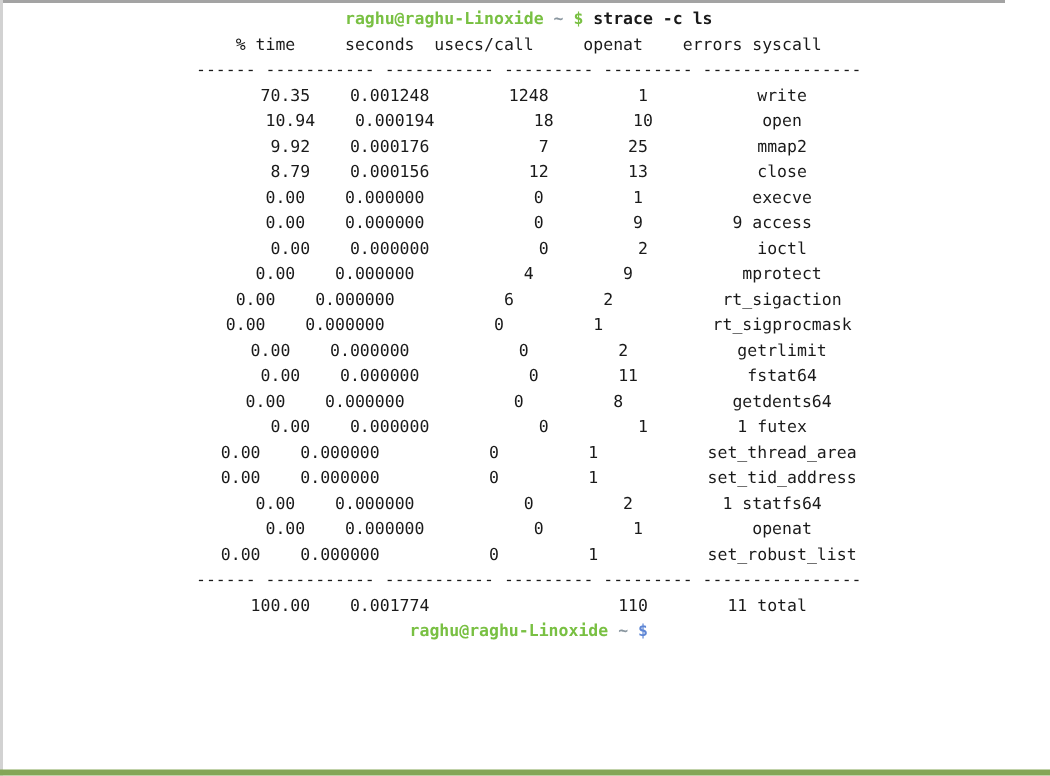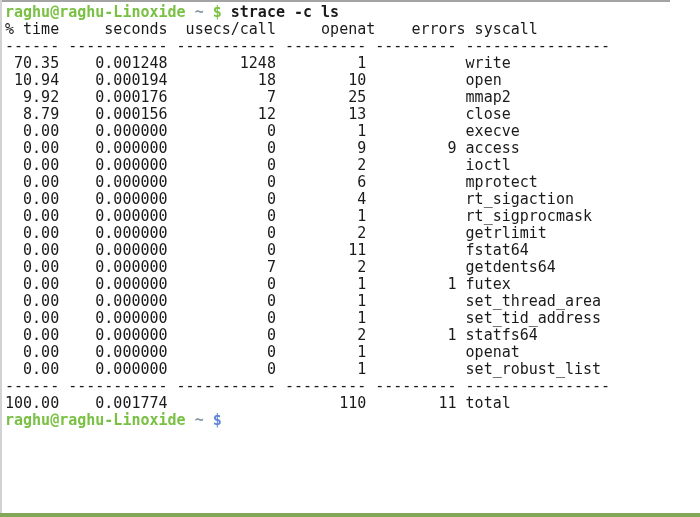--- a/index.html
+++ b/index.html
@@ -2,22 +2,22 @@
 <html><head>
 <meta charset="utf-8">
 <style>
   html,body{margin:0;padding:0;}
   body{width:700px;height:517px;background:#ffffff;overflow:hidden;position:relative;
        font-family:"DejaVu Sans Mono", monospace;}
   .border-top{position:absolute;top:0;left:0;width:670px;height:2px;background:#a3a3a3;}
   .border-left{position:absolute;top:0;left:0;width:2px;height:517px;background:#d2d2d2;}
   .strip-bottom{position:absolute;bottom:0;left:0;width:700px;height:4px;background:#84a657;}
   .screen{position:absolute;left:2px;top:2px;right:0;bottom:4px;padding:2px 0 0 3px;overflow:hidden;}
-  pre.line{margin:0;font-family:"DejaVu Sans Mono", monospace;font-size:15px;line-height:17px;
-           color:#1a1a1a;white-space:pre;}
+  pre.line{margin:0;font-family:"DejaVu Sans Mono", monospace;font-size:11px;line-height:17px;
+           color:#1a1a1a;white-space:pre;text-align:center;}
   .b{font-weight:bold;}
   .g{color:#79c043;}
   .s{color:#8a97a0;}
   .bl{color:#5e86d5;}
   .k{color:#1a1a1a;}
 </style>
 </head>
 <body>
 
 <div class="border-top"></div>
@@ -28,26 +28,26 @@
   <pre class="line">% time     seconds  usecs/call     openat    errors syscall</pre>
   <pre class="line">------ ----------- ----------- --------- --------- ----------------</pre>
   <div id="strace-rows">
       <pre class="line"> 70.35    0.001248        1248         1           write</pre>
       <pre class="line"> 10.94    0.000194          18        10           open</pre>
       <pre class="line">  9.92    0.000176           7        25           mmap2</pre>
       <pre class="line">  8.79    0.000156          12        13           close</pre>
       <pre class="line">  0.00    0.000000           0         1           execve</pre>
       <pre class="line">  0.00    0.000000           0         9         9 access</pre>
       <pre class="line">  0.00    0.000000           0         2           ioctl</pre>
-      <pre class="line">  0.00    0.000000           0         6           mprotect</pre>
-      <pre class="line">  0.00    0.000000           0         4           rt_sigaction</pre>
+      <pre class="line">  0.00    0.000000           4         9           mprotect</pre>
+      <pre class="line">  0.00    0.000000           6         2           rt_sigaction</pre>
       <pre class="line">  0.00    0.000000           0         1           rt_sigprocmask</pre>
       <pre class="line">  0.00    0.000000           0         2           getrlimit</pre>
       <pre class="line">  0.00    0.000000           0        11           fstat64</pre>
-      <pre class="line">  0.00    0.000000           7         2           getdents64</pre>
+      <pre class="line">  0.00    0.000000           0         8           getdents64</pre>
       <pre class="line">  0.00    0.000000           0         1         1 futex</pre>
       <pre class="line">  0.00    0.000000           0         1           set_thread_area</pre>
       <pre class="line">  0.00    0.000000           0         1           set_tid_address</pre>
       <pre class="line">  0.00    0.000000           0         2         1 statfs64</pre>
       <pre class="line">  0.00    0.000000           0         1           openat</pre>
       <pre class="line">  0.00    0.000000           0         1           set_robust_list</pre>
     </div>
   <pre class="line">------ ----------- ----------- --------- --------- ----------------</pre>
   <pre class="line">100.00    0.001774                   110        11 total</pre>
   <pre class="line"><span class="g b">raghu@raghu-Linoxide</span><span class="s b"> ~ </span><span class="bl b">$</span></pre>

